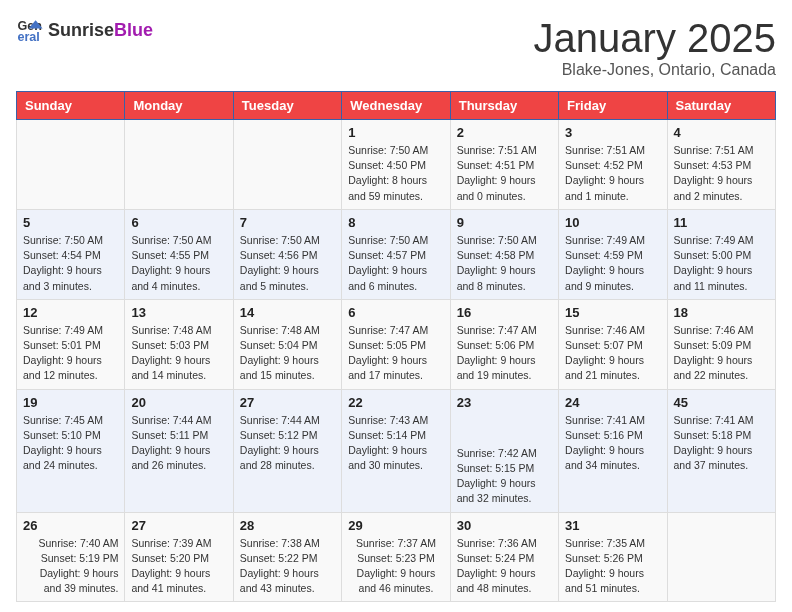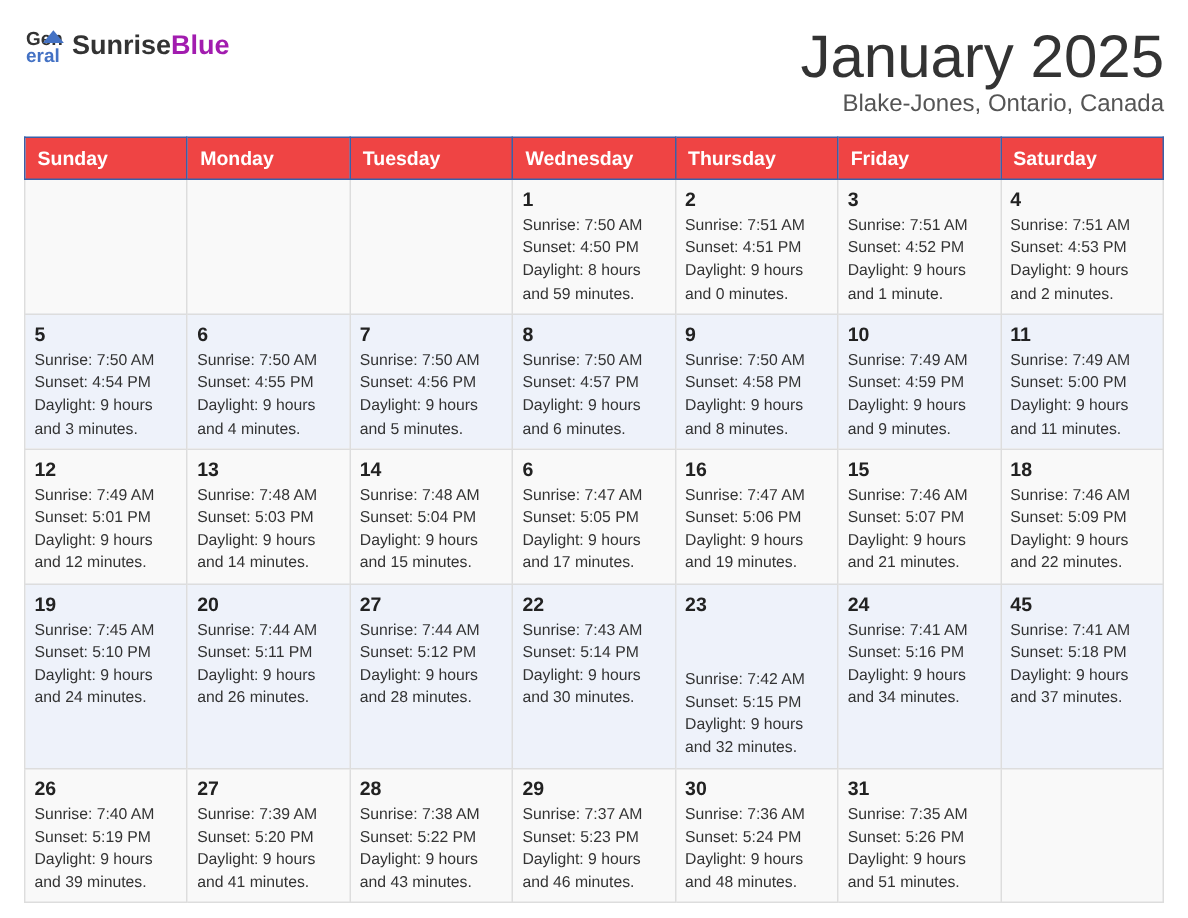--- a/index.html
+++ b/index.html
@@ -276,39 +276,39 @@
         <td>
           <div class="day-number">45</div>
           <div class="day-info" style="white-space: pre-line;">Sunrise: 7:41 AM
 Sunset: 5:18 PM
 Daylight: 9 hours and 37 minutes.</div>
         </td>
       </tr>
       <tr>
         <td>
           <div class="day-number">26</div>
-          <div class="day-info" style="white-space: pre-line;">Sunrise: 7:40 AM
+          <div class="day-info" style="white-space: pre-line; text-align: right;">Sunrise: 7:40 AM
 Sunset: 5:19 PM
 Daylight: 9 hours and 39 minutes.</div>
         </td>
         <td>
           <div class="day-number">27</div>
           <div class="day-info" style="white-space: pre-line;">Sunrise: 7:39 AM
 Sunset: 5:20 PM
 Daylight: 9 hours and 41 minutes.</div>
         </td>
         <td>
           <div class="day-number">28</div>
           <div class="day-info" style="white-space: pre-line;">Sunrise: 7:38 AM
 Sunset: 5:22 PM
 Daylight: 9 hours and 43 minutes.</div>
         </td>
         <td>
           <div class="day-number">29</div>
-          <div class="day-info" style="white-space: pre-line;">Sunrise: 7:37 AM
+          <div class="day-info" style="white-space: pre-line; text-align: center;">Sunrise: 7:37 AM
 Sunset: 5:23 PM
 Daylight: 9 hours and 46 minutes.</div>
         </td>
         <td>
           <div class="day-number">30</div>
           <div class="day-info" style="white-space: pre-line;">Sunrise: 7:36 AM
 Sunset: 5:24 PM
 Daylight: 9 hours and 48 minutes.</div>
         </td>
         <td>

